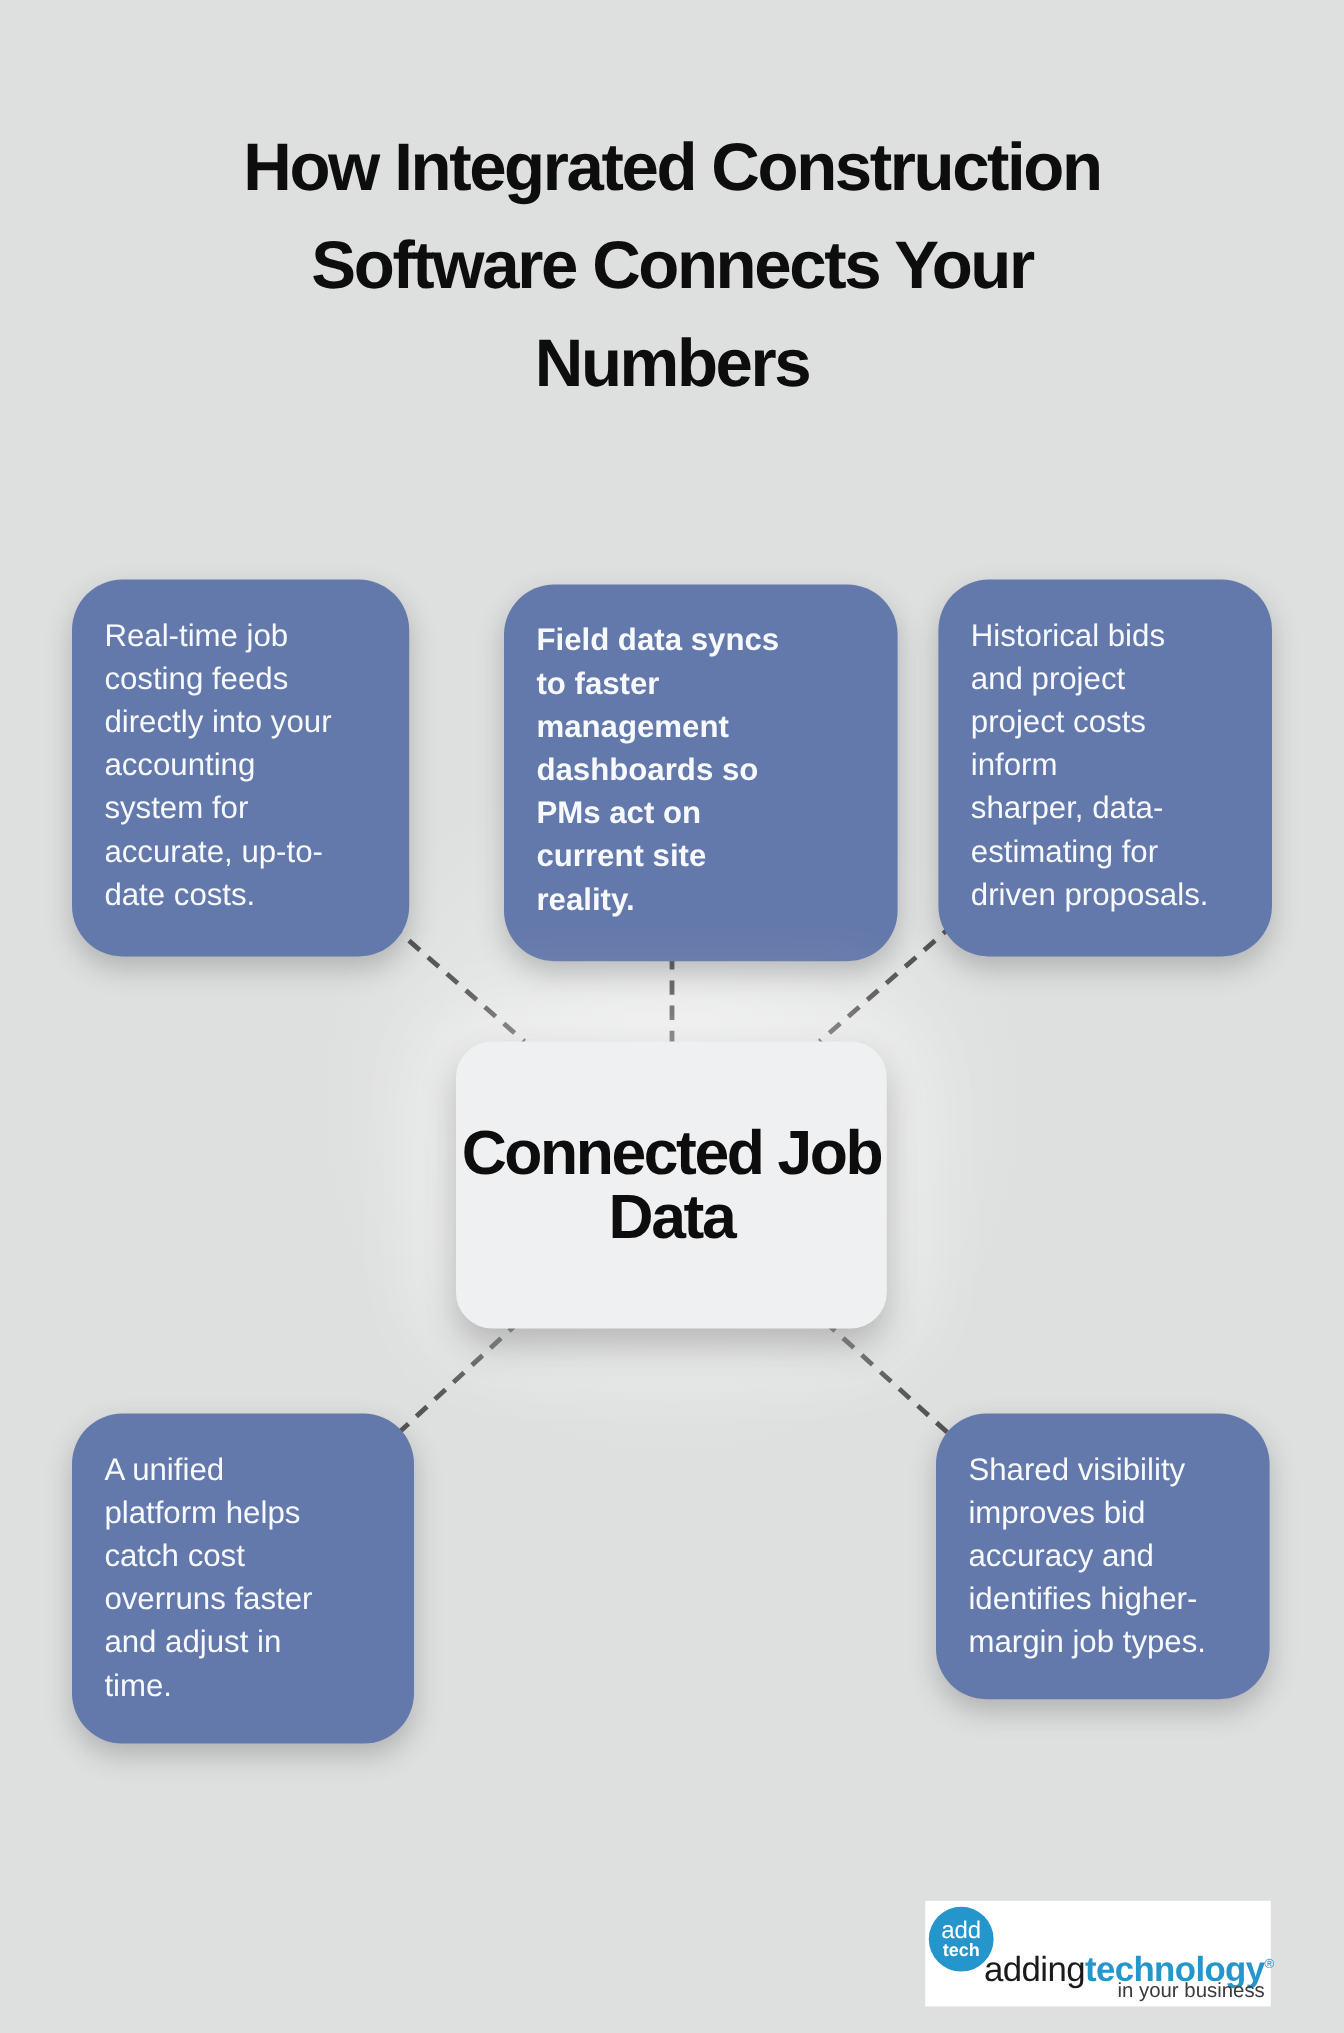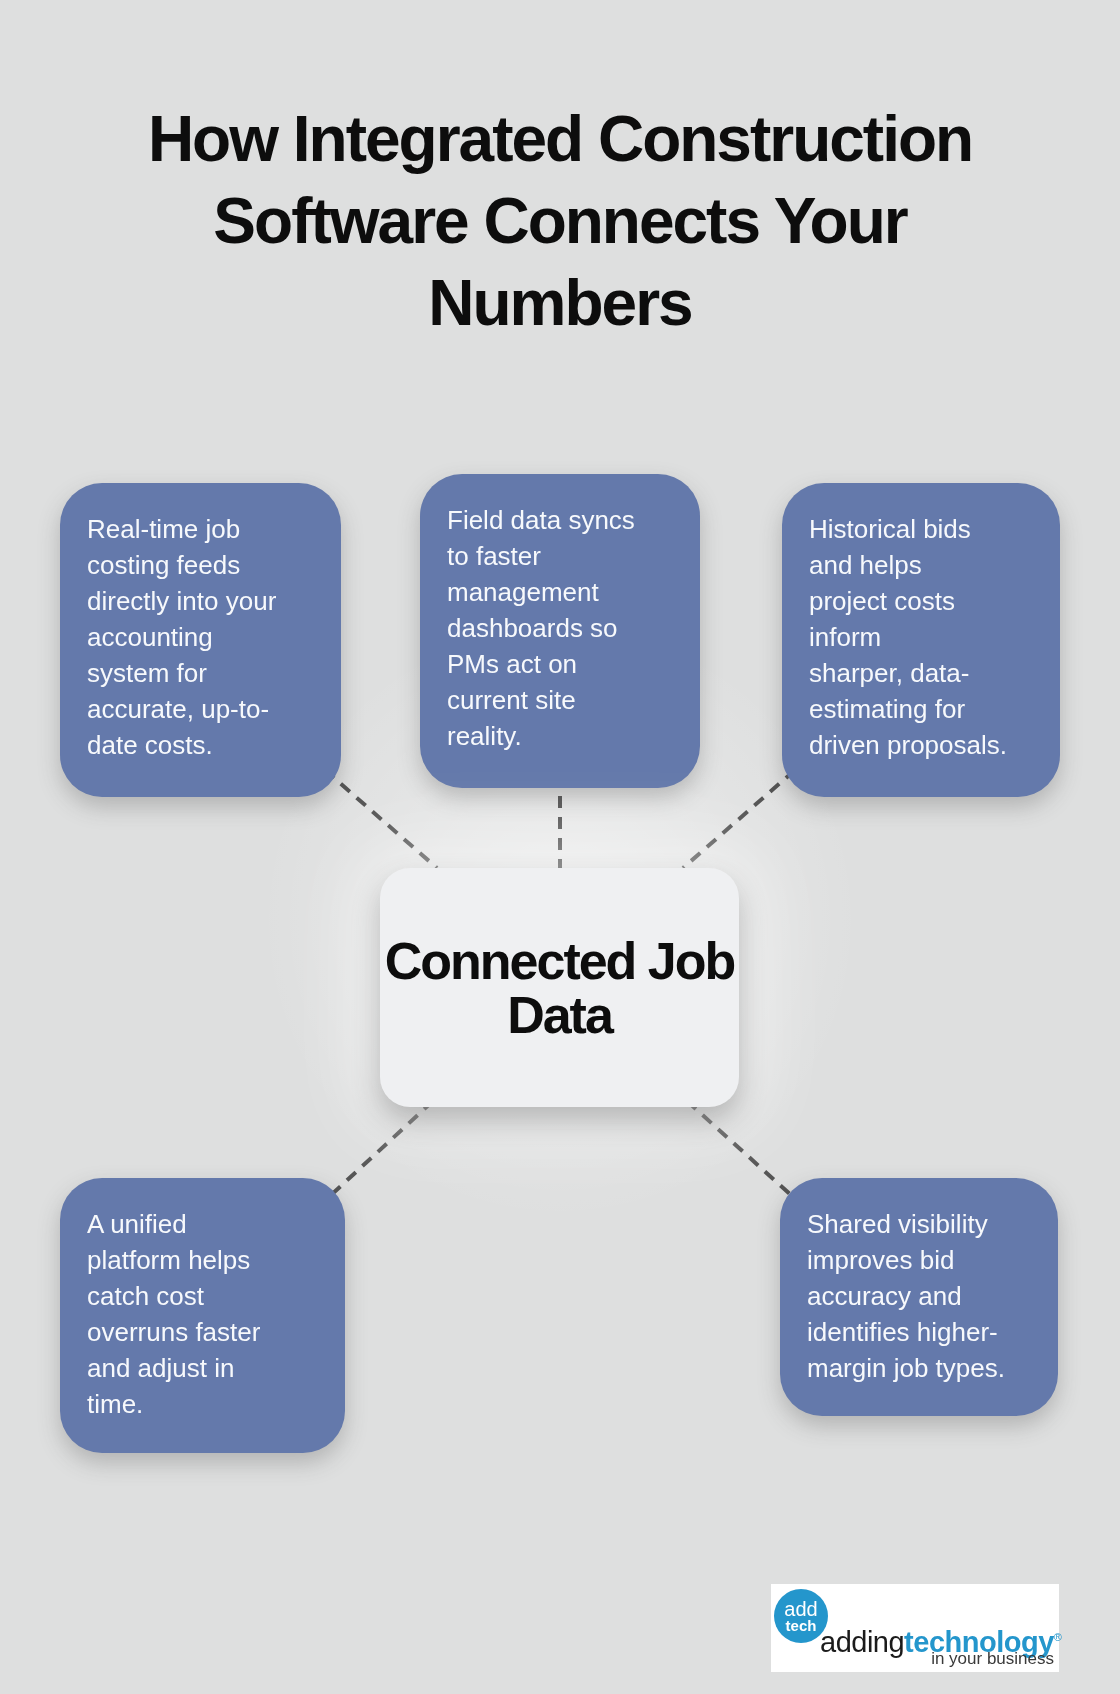--- a/index.html
+++ b/index.html
@@ -21,36 +21,36 @@
   }
   .canvas{
     position:relative;width:1120px;height:1694px;overflow:hidden;
     background:
       radial-gradient(circle 430px at 560px 920px, rgba(255,255,255,0.45) 0%, rgba(255,255,255,0) 70%),
       var(--background);
   }
   .title{
     position:absolute;top:98px;left:0;width:1120px;margin:0;
     text-align:center;color:var(--ink);
-    font-size:64px;line-height:82px;font-weight:bold;letter-spacing:-2px;
+    font-size:56px;line-height:82px;font-weight:bold;letter-spacing:-2px;
   }
   .connectors{position:absolute;left:0;top:0;z-index:1;}
   .node{
     position:absolute;z-index:2;
     background:var(--node_blue);
     border-radius:42px;
     box-shadow:0 10px 22px rgba(70,70,70,0.28);
     color:var(--node_text);
     font-size:26px;line-height:36px;
     padding:28px 20px 0 27px;
     box-sizing:border-box;
   }
   .node .line{white-space:nowrap;}
   .node-a{left:60px;top:483px;width:281px;height:314px;}
-  .node-b{left:420px;top:474px;width:280px;height:314px;}
+  .node-b{left:420px;top:487px;width:328px;height:314px;font-weight:bold;}
   .node-c{left:782px;top:483px;width:278px;height:314px;}
   .node-d{left:60px;top:1178px;width:285px;height:275px;}
   .node-e{left:780px;top:1178px;width:278px;height:238px;}
   .center-node{
     position:absolute;z-index:3;
     left:380px;top:868px;width:359px;height:239px;
     background:var(--center_bg);
     border-radius:30px;
     box-shadow:0 14px 28px rgba(60,60,60,0.30), 0 0 70px 25px rgba(255,255,255,0.45);
     display:flex;align-items:center;justify-content:center;
@@ -121,21 +121,21 @@
         <div class="line">dashboards so</div>
         <div class="line">PMs act on</div>
         <div class="line">current site</div>
         <div class="line">reality.</div>
       </div>
   </div>
 
   <div class="node node-c">
     <div class="node-text">
         <div class="line">Historical bids</div>
-        <div class="line">and helps</div>
+        <div class="line">and project</div>
         <div class="line">project costs</div>
         <div class="line">inform</div>
         <div class="line">sharper, data-</div>
         <div class="line">estimating for</div>
         <div class="line">driven proposals.</div>
       </div>
   </div>
 
   <div class="node node-d">
     <div class="node-text">

